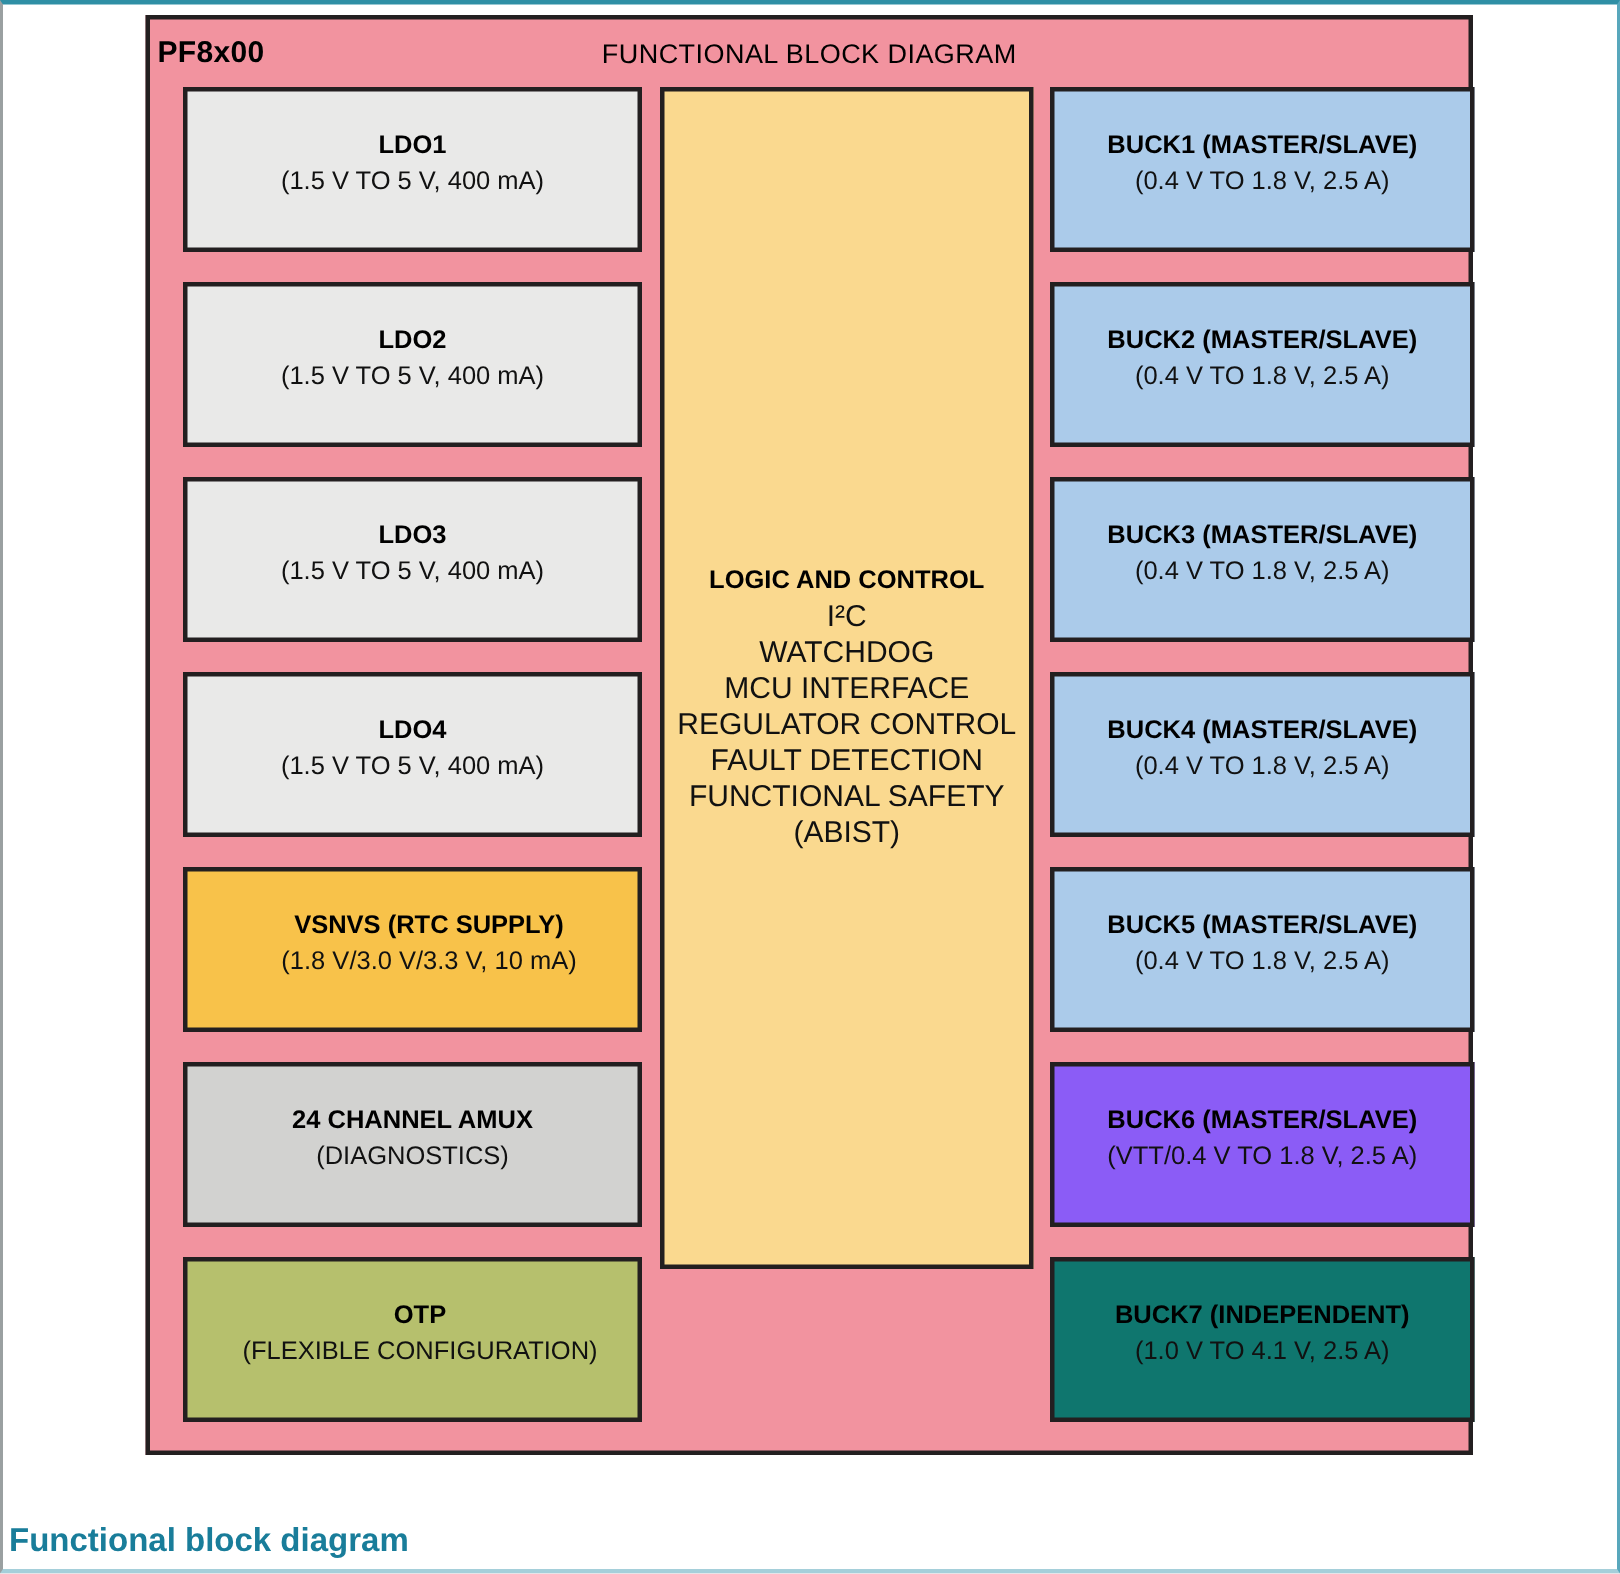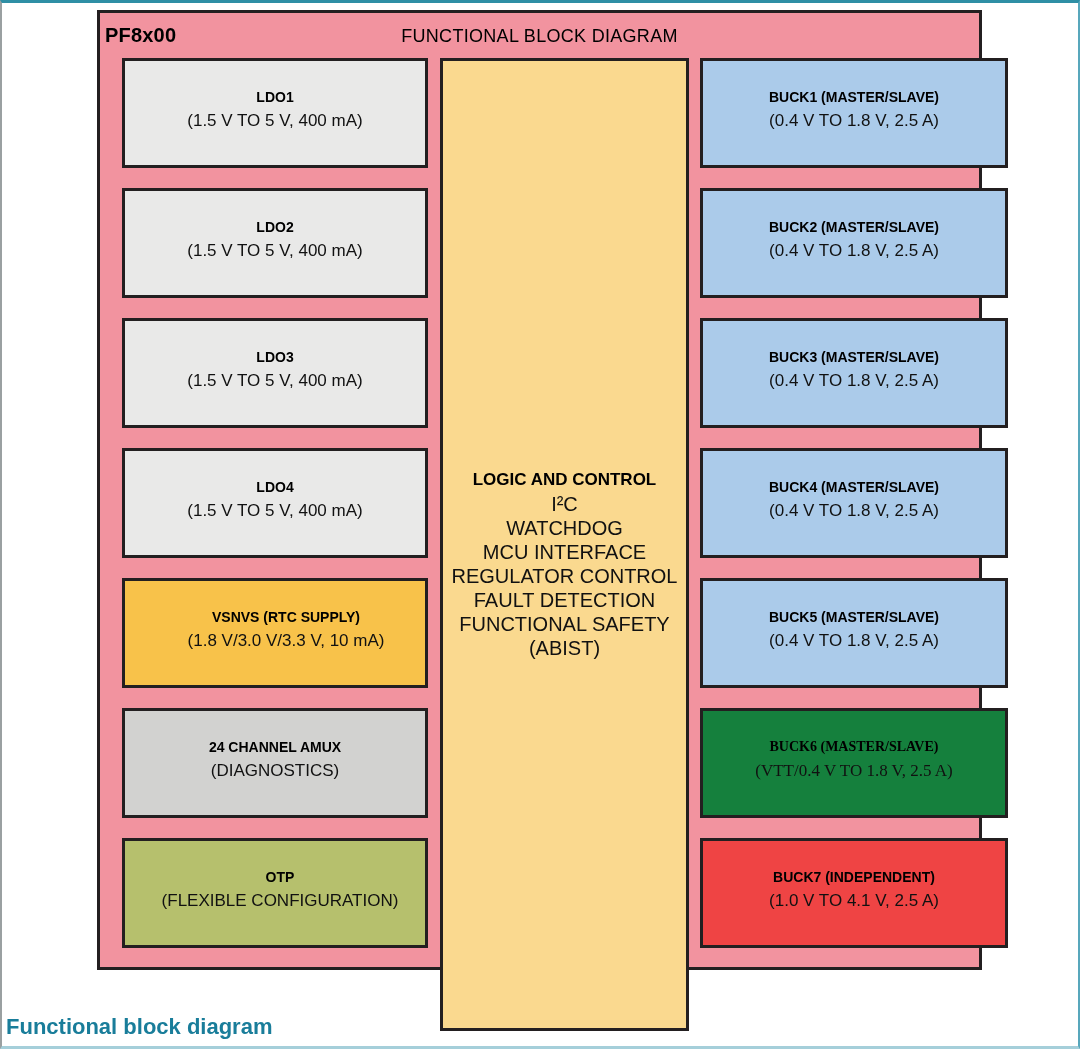--- a/index.html
+++ b/index.html
@@ -28,36 +28,36 @@
     letter-spacing:0.2px;
   }
   .diagram-title{
     position:absolute;left:0;right:0;top:13px;
     text-align:center;
     font-size:18px;color:#000;
     letter-spacing:0.3px;
   }
   .col{position:absolute;top:45px;}
   .col-left{left:22px;width:306px;}
-  .col-right{left:600px;width:308px;}
+  .col-right{left:600px;width:283px;}
   .block{
     box-sizing:border-box;
     height:110px;
     margin-bottom:20px;
     border:3px solid #231f20;
     display:flex;flex-direction:column;
     align-items:center;justify-content:center;
     text-align:center;
     padding:0 6px 8px 6px;
   }
-  .block-title{font-size:14px;font-weight:bold;color:#000;line-height:24px;}
+  .block-title{font-size:17px;font-weight:bold;color:#000;line-height:24px;}
   .block-sub{font-size:17px;color:#111;line-height:24px;}
   .center-block{
     position:absolute;left:340px;top:45px;
-    width:249px;height:973px;
+    width:249px;height:788px;
     box-sizing:border-box;
     border:3px solid #231f20;
     display:flex;flex-direction:column;
     align-items:center;justify-content:center;
     text-align:center;
     padding-top:38px;
   }
   .center-line{font-size:20px;color:#111;line-height:24px;}
   .center-title{font-size:17px;font-weight:bold;color:#000;line-height:24px;}
   .caption{
@@ -131,25 +131,25 @@
         <div class="block-sub">(0.4 V TO 1.8 V, 2.5 A)</div>
       </div>
       <div class="block" style="background-color: rgb(171, 203, 234);">
         <div class="block-title">BUCK4 (MASTER/SLAVE)</div>
         <div class="block-sub">(0.4 V TO 1.8 V, 2.5 A)</div>
       </div>
       <div class="block" style="background-color: rgb(171, 203, 234);">
         <div class="block-title">BUCK5 (MASTER/SLAVE)</div>
         <div class="block-sub">(0.4 V TO 1.8 V, 2.5 A)</div>
       </div>
-      <div class="block" style="background-color: #15803d; font-family: Liberation Serif, serif;">
+      <div class="block" style="background-color: #8b5cf6;">
         <div class="block-title">BUCK6 (MASTER/SLAVE)</div>
         <div class="block-sub">(VTT/0.4 V TO 1.8 V, 2.5 A)</div>
       </div>
-      <div class="block" style="background-color: #ef4444;">
+      <div class="block" style="background-color: #0f766e;">
         <div class="block-title">BUCK7 (INDEPENDENT)</div>
         <div class="block-sub">(1.0 V TO 4.1 V, 2.5 A)</div>
       </div>
     </div>
 
   </div>
 
   <div class="caption" style="color: rgb(25, 125, 154);">Functional block diagram</div>
 
 </div>

